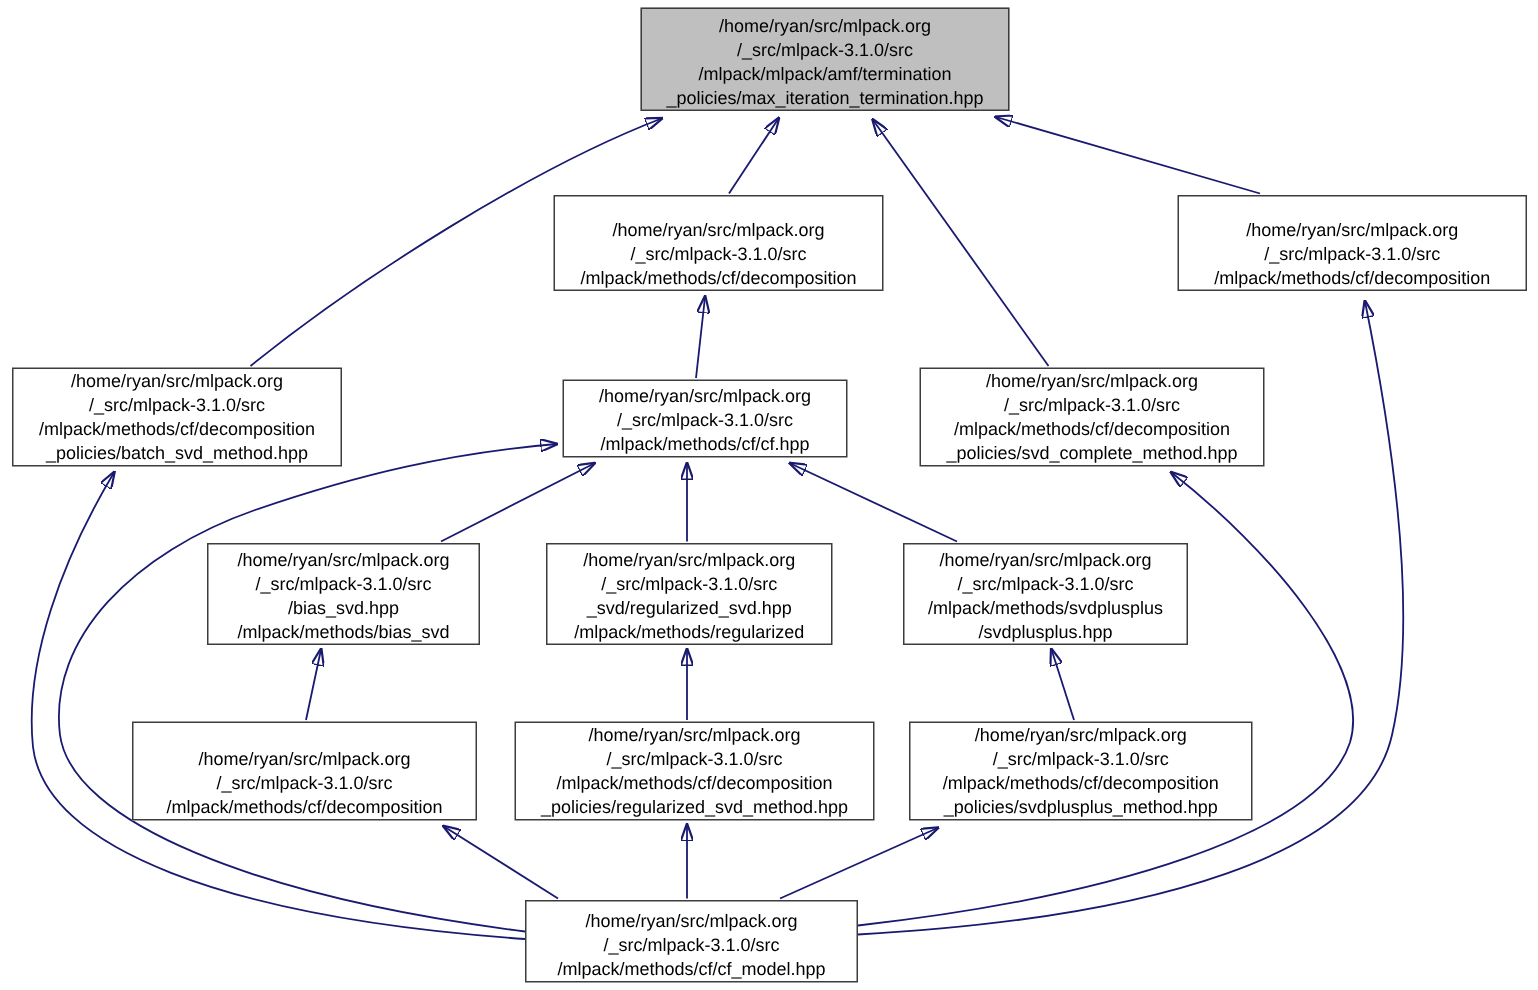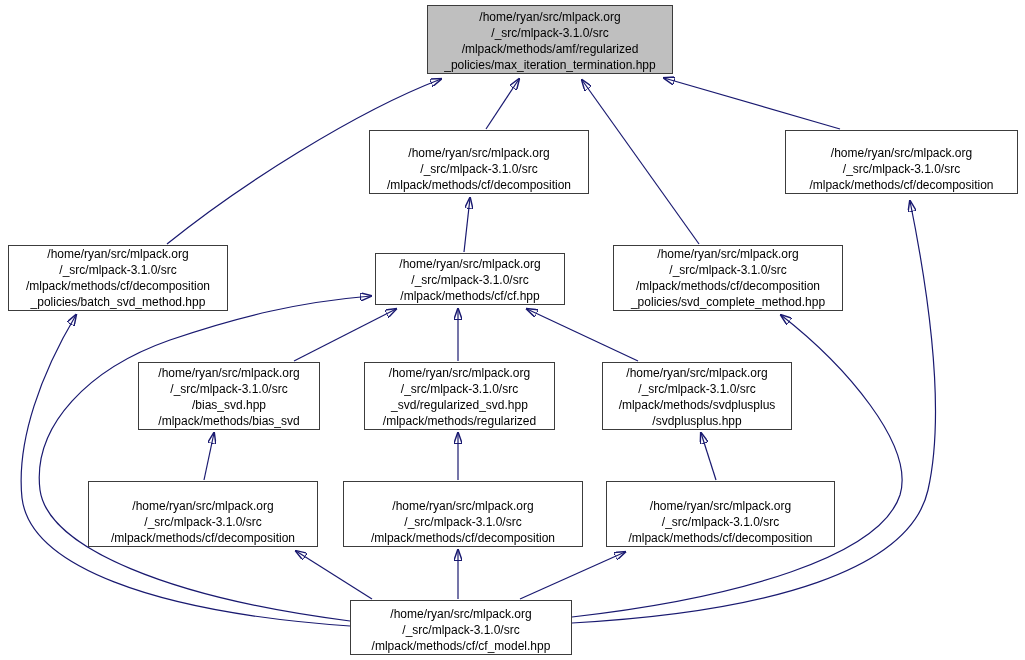--- a/index.html
+++ b/index.html
@@ -52,21 +52,21 @@
     <path d="M 372,599 L 296,551" marker-end="url(#arrow)"></path>
     <path d="M 458,599 L 458,550" marker-end="url(#arrow)"></path>
     <path d="M 520,599 L 625,552" marker-end="url(#arrow)"></path>
     <path d="M 572,617 C 740,598 880,556 900,495 C 915,445 845,365 781,315" marker-end="url(#arrow)"></path>
     <path d="M 572,623 C 770,612 910,570 928,490 C 945,415 930,300 910,201" marker-end="url(#arrow)"></path>
   </svg>
 
   <div class="node current" style="left:427px;top:5px;width:246px;height:69px">
     <span>/home/ryan/src/mlpack.org</span>
     <span>/_src/mlpack-3.1.0/src</span>
-    <span>/mlpack/methods/amf/regularized</span>
+    <span>/mlpack/mlpack/amf/termination</span>
     <span>_policies/max_iteration_termination.hpp</span>
   </div>
 
   <div class="node" style="left:369px;top:130px;width:220px;height:64px">
     <span>/home/ryan/src/mlpack.org</span>
     <span>/_src/mlpack-3.1.0/src</span>
     <span>/mlpack/methods/cf/decomposition</span>
   </div>
 
   <div class="node" style="left:785px;top:130px;width:233px;height:64px">
@@ -119,26 +119,28 @@
   <div class="node" style="left:88px;top:481px;width:230px;height:66px">
     <span>/home/ryan/src/mlpack.org</span>
     <span>/_src/mlpack-3.1.0/src</span>
     <span>/mlpack/methods/cf/decomposition</span>
   </div>
 
   <div class="node" style="left:343px;top:481px;width:240px;height:66px">
     <span>/home/ryan/src/mlpack.org</span>
     <span>/_src/mlpack-3.1.0/src</span>
     <span>/mlpack/methods/cf/decomposition</span>
+    <span>_policies/regularized_svd_method.hpp</span>
   </div>
 
   <div class="node" style="left:606px;top:481px;width:229px;height:66px">
     <span>/home/ryan/src/mlpack.org</span>
     <span>/_src/mlpack-3.1.0/src</span>
     <span>/mlpack/methods/cf/decomposition</span>
+    <span>_policies/svdplusplus_method.hpp</span>
   </div>
 
   <div class="node" style="left:350px;top:600px;width:222px;height:55px">
     <span>/home/ryan/src/mlpack.org</span>
     <span>/_src/mlpack-3.1.0/src</span>
     <span>/mlpack/methods/cf/cf_model.hpp</span>
   </div>
 
 </div>
 

